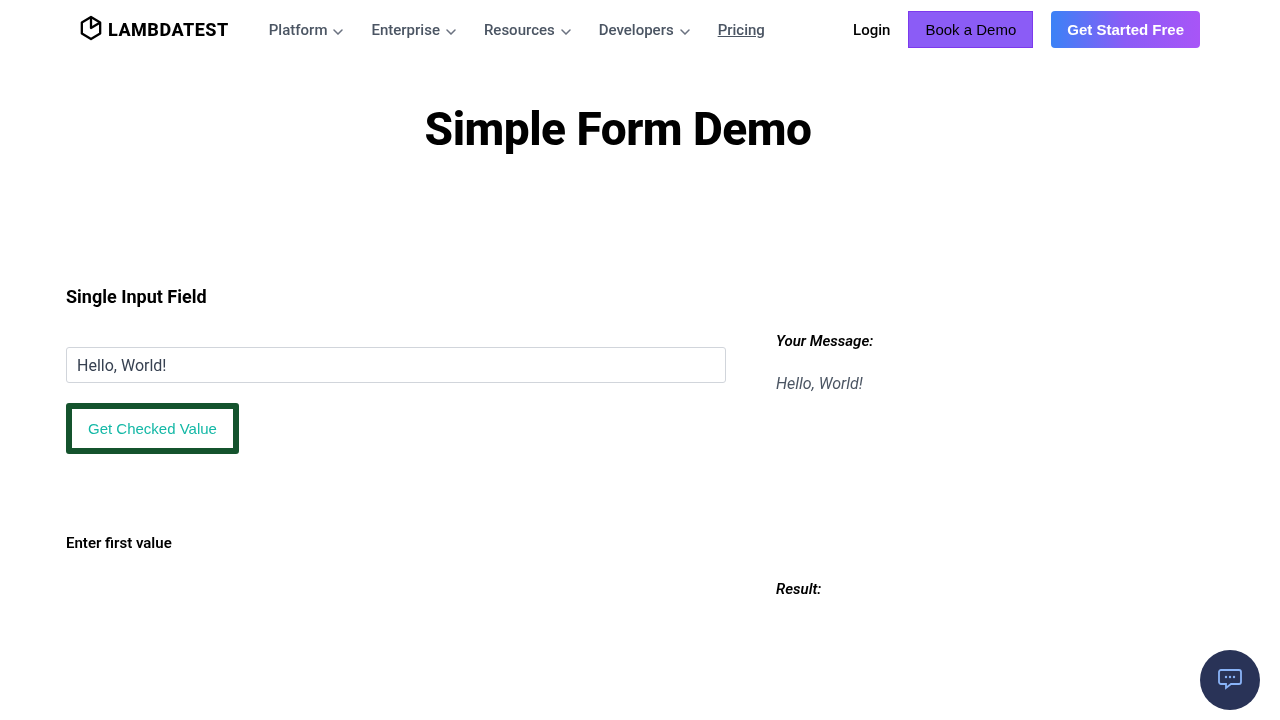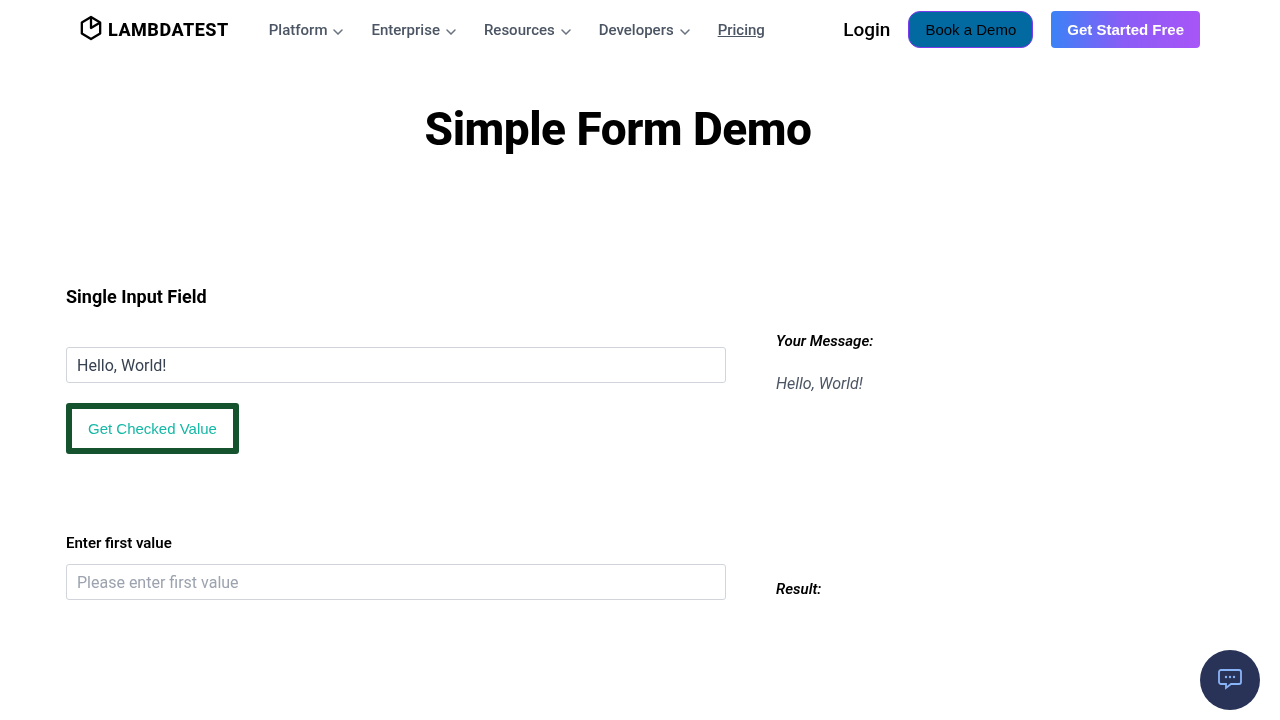--- a/index.html
+++ b/index.html
@@ -62,32 +62,32 @@
       width: 10px;
       height: 6px;
     }
     .nav-right {
       display: flex;
       align-items: center;
       gap: 18px;
     }
     .login-link {
       color: #000;
-      font-size: 19px;
+      font-size: 15px;
       font-weight: 500;
       cursor: pointer;
     }
     .btn-outline {
       border: 1px solid #7c3aed;
-      background: #0369a1;
+      background: #8b5cf6;
       color: #000;
       font-size: 15px;
       font-weight: 500;
       padding: 9px 16px;
-      border-radius: 12px;
+      border-radius: 0;
       cursor: pointer;
     }
     .btn-primary {
       background: linear-gradient(90deg, #3b82f6 0%, #8b5cf6 50%, #a855f7 100%);
       color: #fff;
       font-size: 15px;
       font-weight: 600;
       padding: 10px 16px;
       border: none;
       border-radius: 4px;
@@ -246,21 +246,20 @@
     </div>
     <div class="section-right">
       <div class="result-label">Your Message:</div>
       <div class="result-value">Hello, World!</div>
     </div>
   </div>
 
   <div class="section">
     <div class="section-left">
       <div class="field-label">Enter first value</div>
-      <input type="text" class="text-input" placeholder="Please enter first value" style="">
     </div>
     <div class="section-right">
       <div class="result-label">Result:</div>
     </div>
   </div>
 </div>
 
 <div class="chat-fab">
   <span>
     <svg width="26" height="26" viewBox="0 0 26 26" fill="none">

